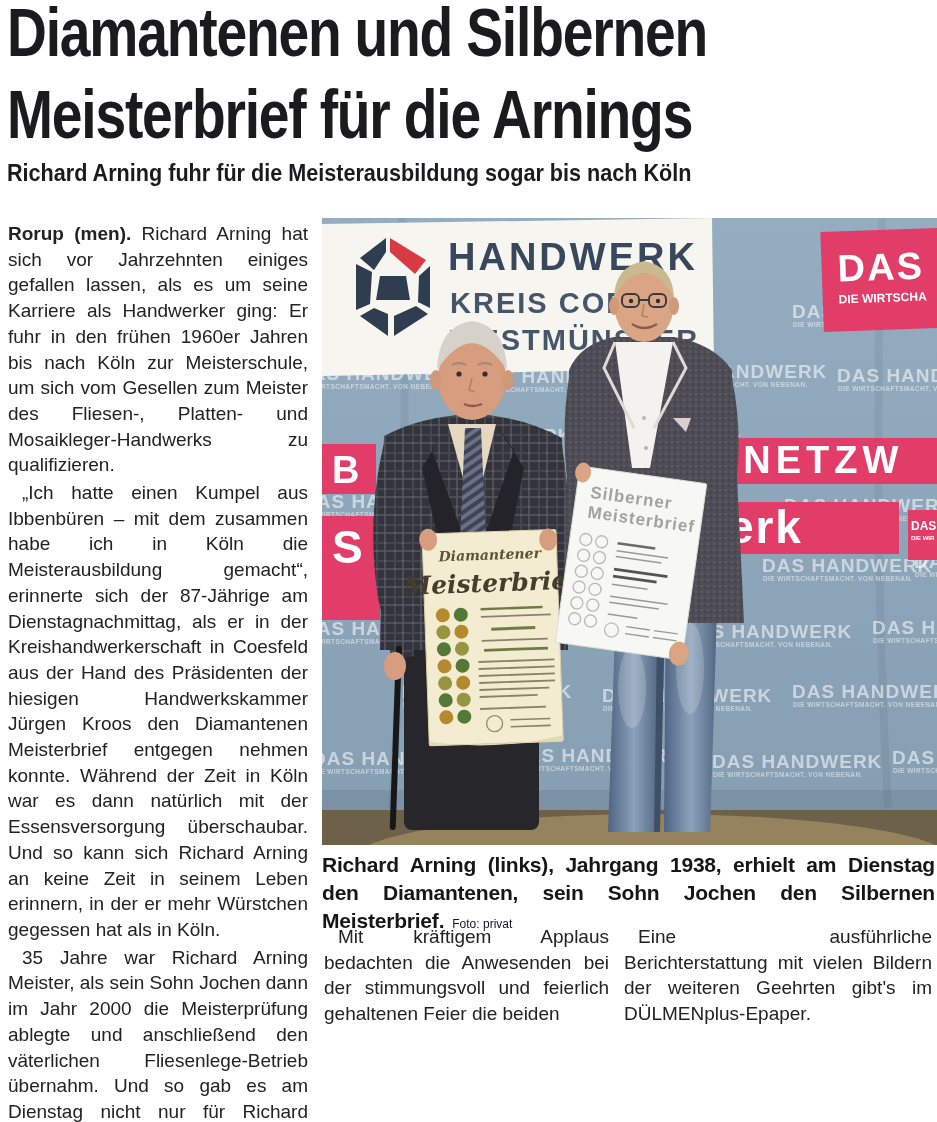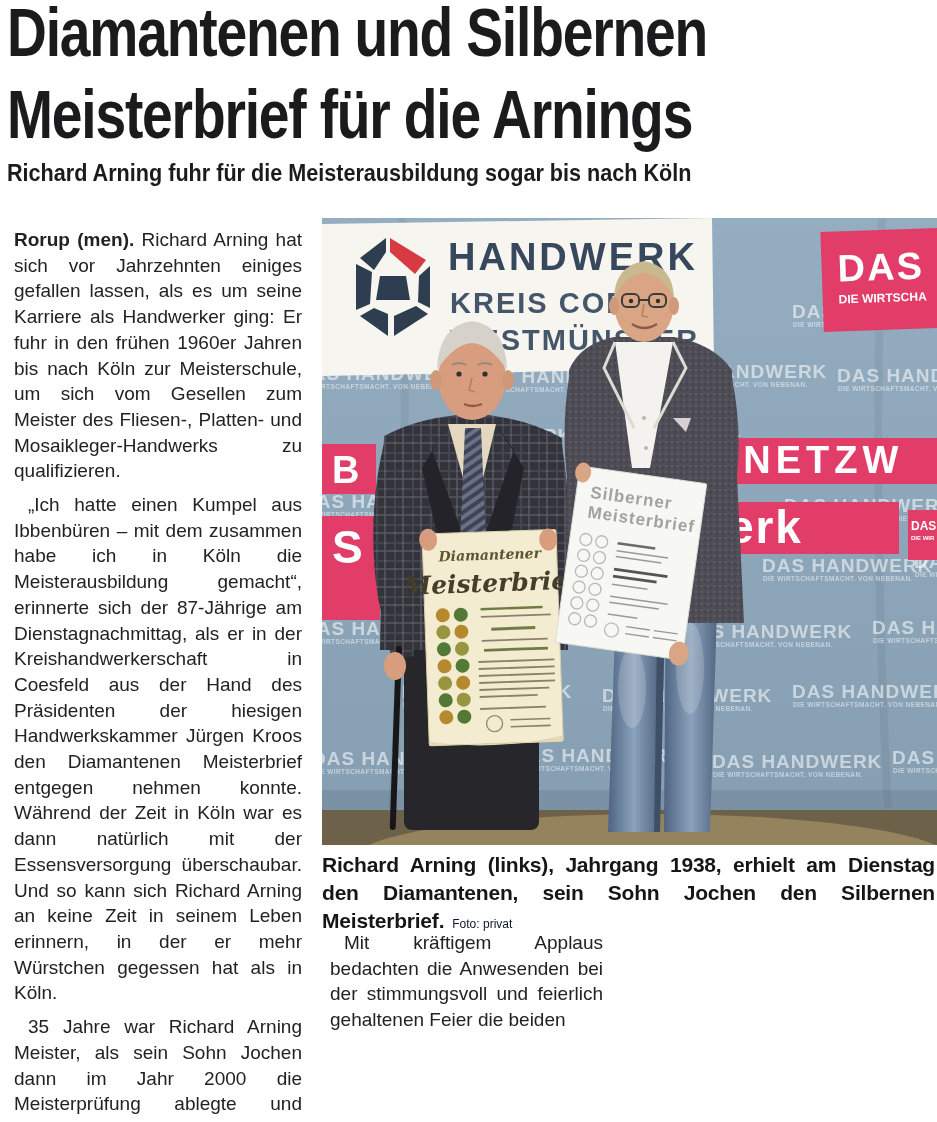--- a/index.html
+++ b/index.html
@@ -4,21 +4,21 @@
 <style>
   html,body{margin:0;padding:0;background:#fff;}
   body{width:937px;height:1122px;position:relative;overflow:hidden;
        font-family:"Liberation Sans",sans-serif;color:#1e1e1e;}
   .headline{position:absolute;left:7px;top:-8px;font-weight:bold;font-size:69px;
        line-height:82px;letter-spacing:-1.5px;color:#1b1b1d;
        transform:scaleX(.8);transform-origin:left top;white-space:nowrap;}
   .subhead{position:absolute;left:7px;top:159px;font-weight:bold;font-size:24px;
        color:#1b1b1d;transform:scaleX(.9);transform-origin:left top;white-space:nowrap;}
   .col{position:absolute;text-align:justify;font-size:19px;line-height:25.7px;color:#222;}
-  .col p{margin:8px;}
+  .col p{margin:2px;}
   .col p.ind{text-indent:14px;}
   .col-left{left:6px;top:219px;width:304px;}
   .col-mid{left:322px;top:922px;width:289px;}
   .col-right{left:622px;top:922px;width:312px;}
   .photo{position:absolute;left:322px;top:218px;width:615px;height:627px;}
   .photo svg{display:block;}
   .caption{position:absolute;left:322px;top:851px;width:613px;font-weight:bold;
        font-size:21px;line-height:28px;text-align:justify;color:#161616;letter-spacing:-.2px;}
   .credit{font-weight:normal;font-size:12px;padding-left:8px;color:#0f172a;letter-spacing:0;}
   
@@ -312,13 +312,14 @@
 
 <div class="caption">
   <span>Richard Arning (links), Jahrgang 1938, erhielt am Dienstag den Diamantenen, sein Sohn Jochen den Silbernen Meisterbrief.</span><span class="credit">Foto: privat</span>
 </div>
 
 <div class="col col-mid">
   <p class="ind">Mit kräftigem Applaus bedachten die Anwesenden bei der stimmungsvoll und feierlich gehaltenen Feier die beiden</p>
 </div>
 
 <div class="col col-right">
+  <p class="ind">Eine ausführliche Berichterstattung mit vielen Bildern der weiteren Geehrten gibt's im DÜLMENplus-Epaper.</p>
 </div>
 
 </body></html>

